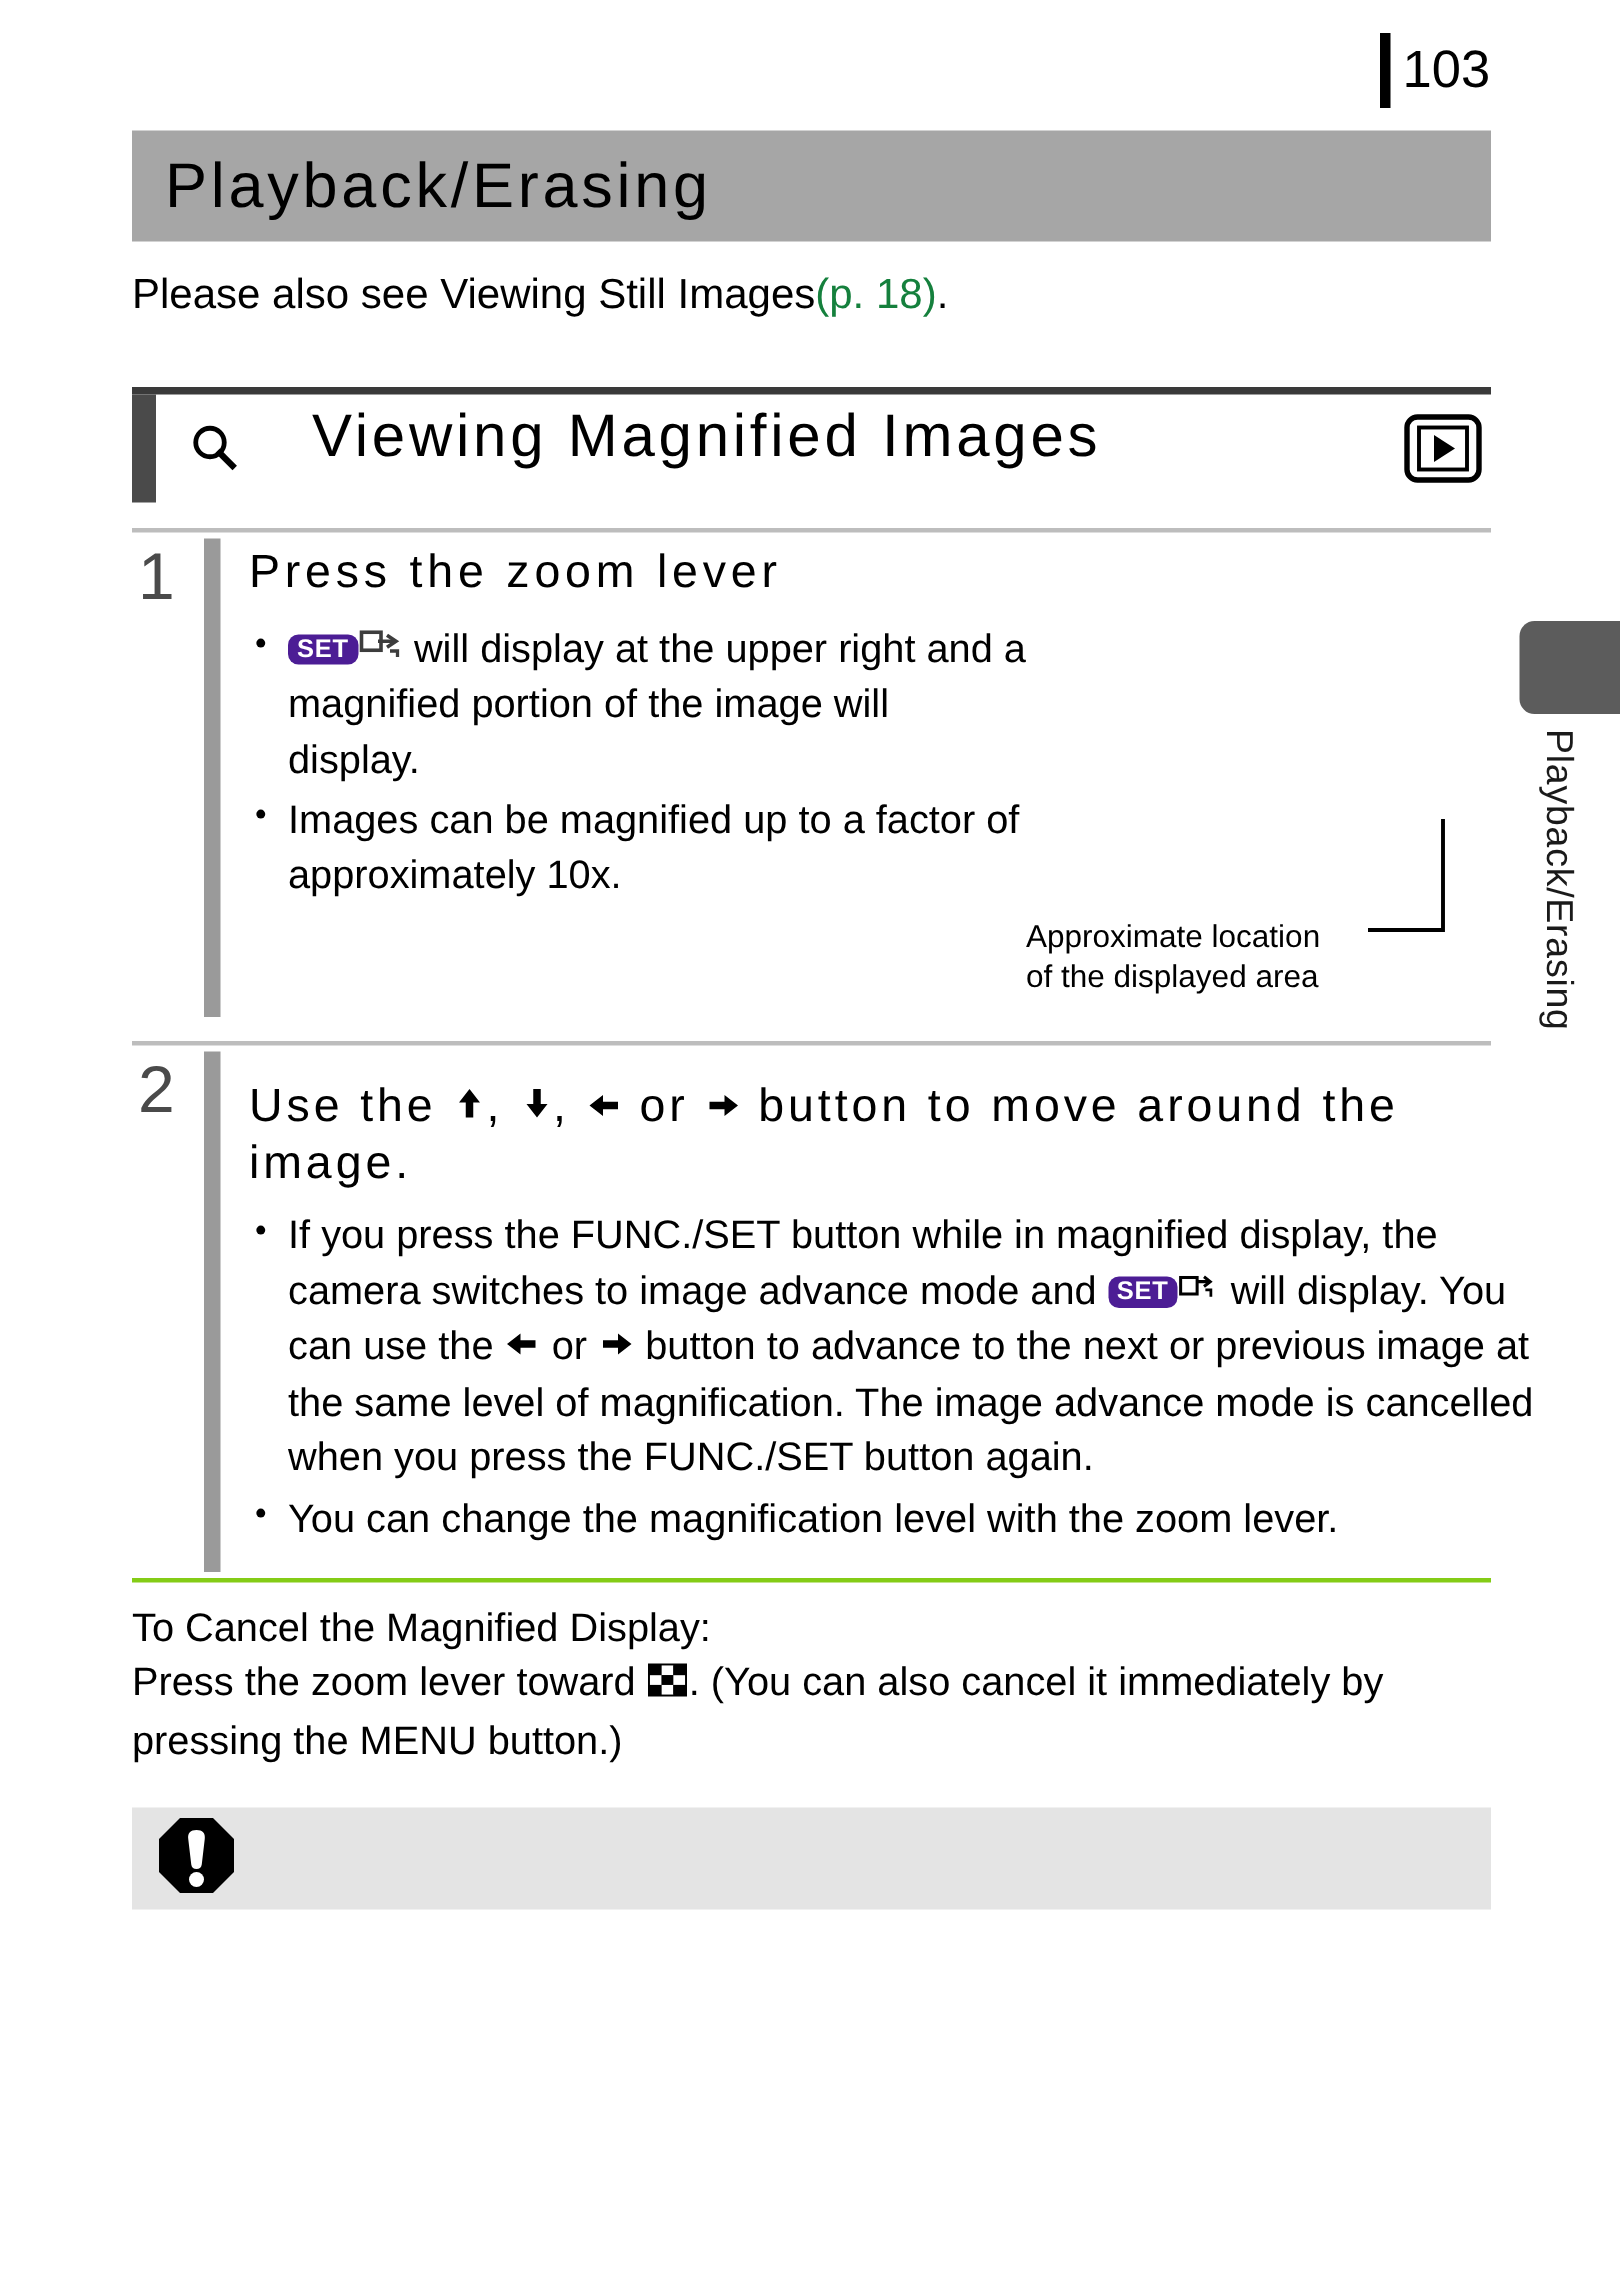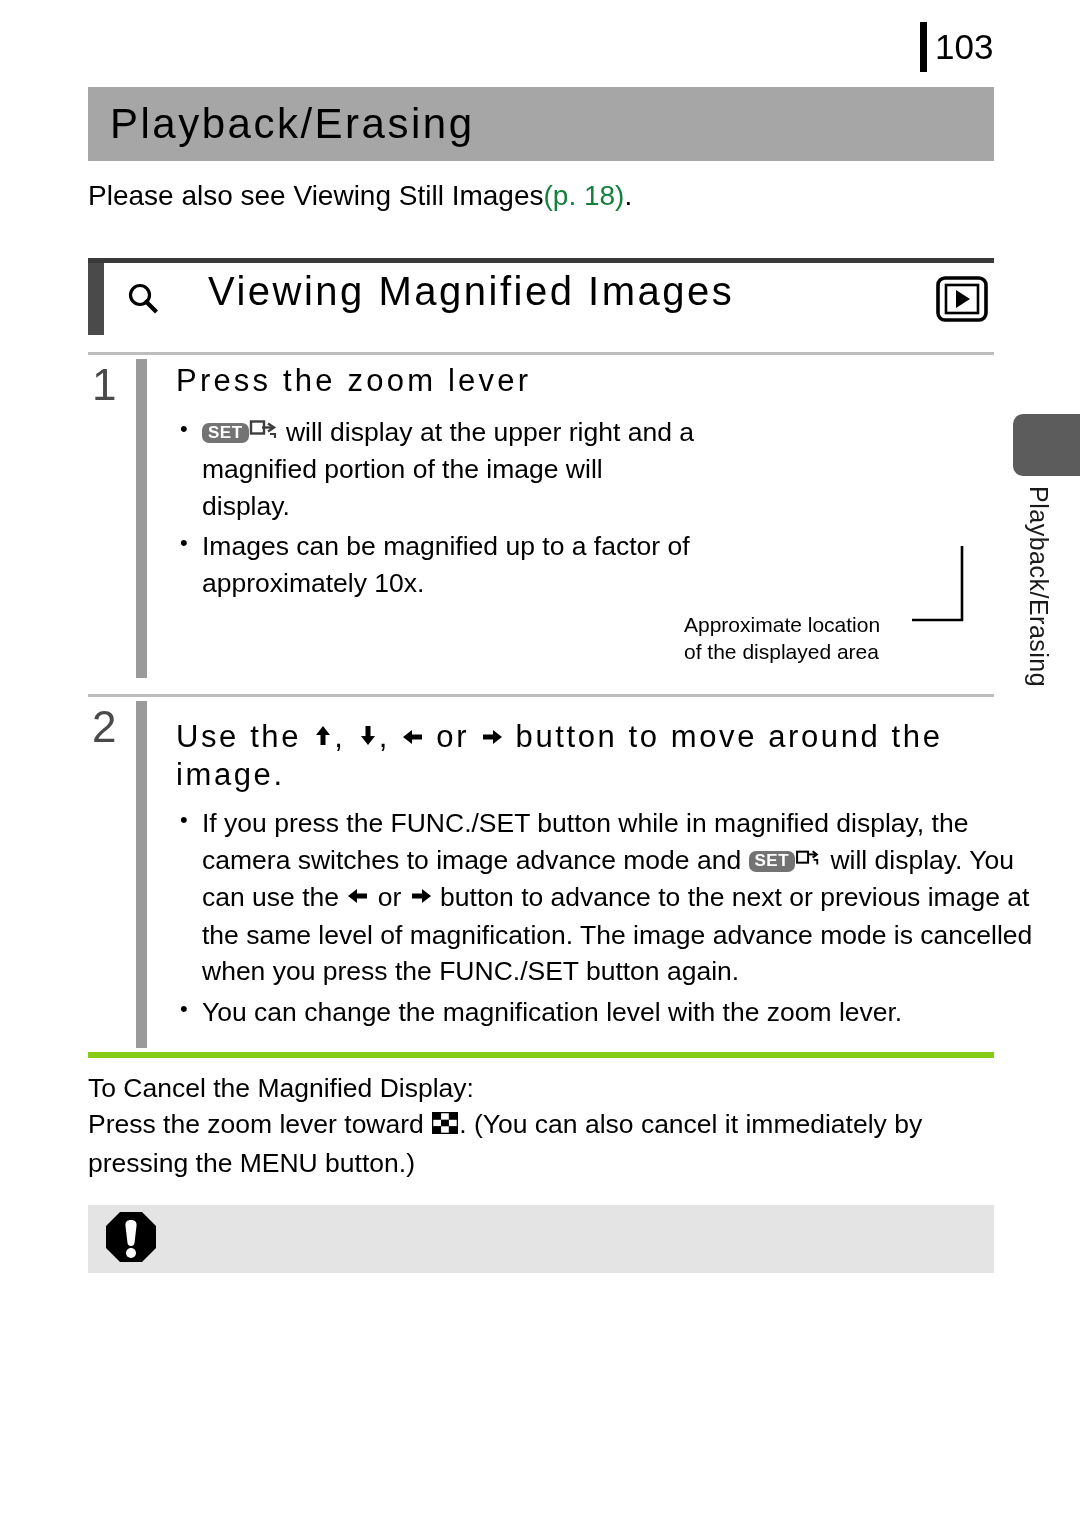--- a/index.html
+++ b/index.html
@@ -132,21 +132,21 @@
   .step-bar {
     position: absolute;
     left: 48px;
     top: 4px;
     bottom: 4px;
     width: 11px;
     background: #9a9a9a;
   }
   .step-body {
     position: absolute;
-    left: 88px;
+    left: 78px;
     right: 0;
     top: 0;
   }
   .step-head {
     font-size: 31px;
     letter-spacing: 3.2px;
     line-height: 1.18;
     padding-top: 8px;
   }
   .step-head-2 {
@@ -178,21 +178,21 @@
   #step-1 .bullets { margin-top: 14px; width: 520px; }
   #step-2 .bullets { margin-top: 12px; width: 880px; }
 
   
   .ico {
     display: inline-block;
     vertical-align: -2px;
   }
   .set-badge {
     display: inline-block;
-    background: #737373;
+    background: #4c1d95;
     color: #ffffff;
     border-radius: 7px;
     font-size: 17px;
     font-weight: bold;
     letter-spacing: 0.5px;
     padding: 1px 6px 2px 6px;
     line-height: 1.05;
     vertical-align: 3px;
   }
   .advance-ico { vertical-align: -1px; }
@@ -215,21 +215,21 @@
     width: 62px;
     height: 82px;
   }
 
   
   .cancel-sec {
     position: absolute;
     left: 88px;
     top: 1052px;
     width: 906px;
-    border-top: 6px solid #84cc16;
+    border-top: 3px solid #84cc16;
     padding-top: 12px;
     font-size: 26.5px;
     line-height: 1.37;
   }
 
   
   .note-box {
     position: absolute;
     left: 88px;
     top: 1205px;

